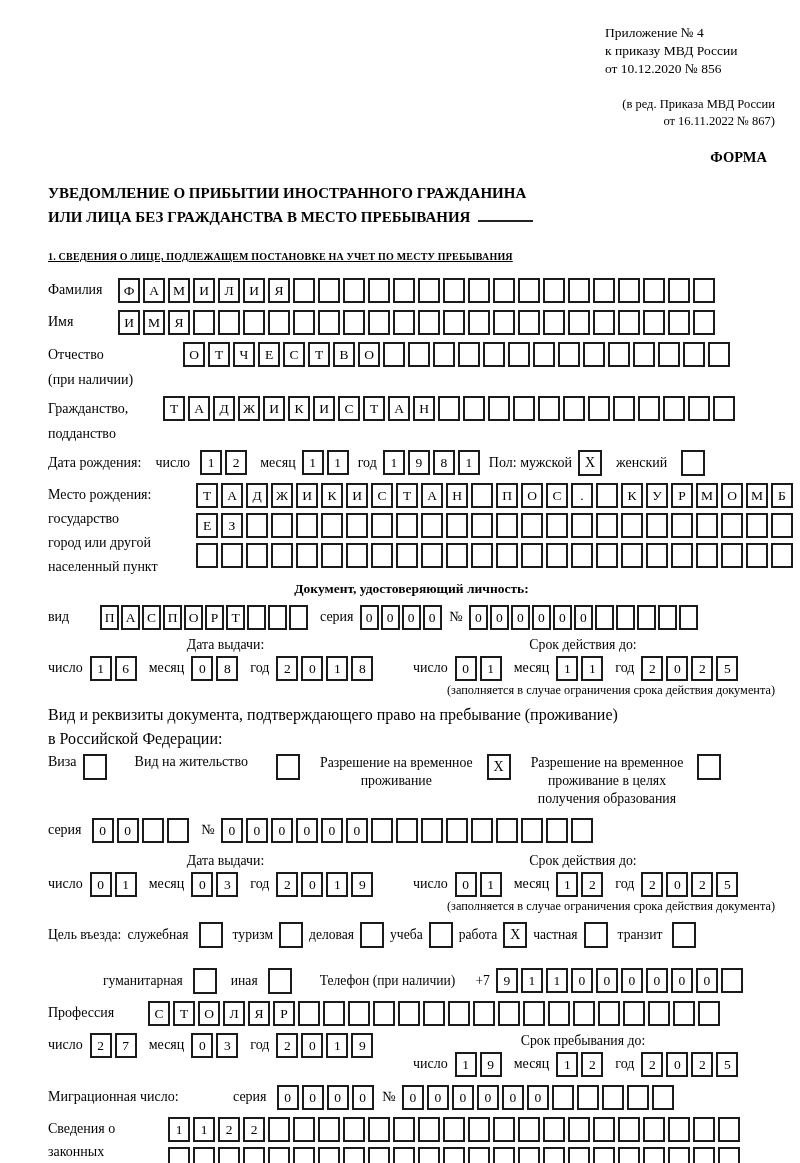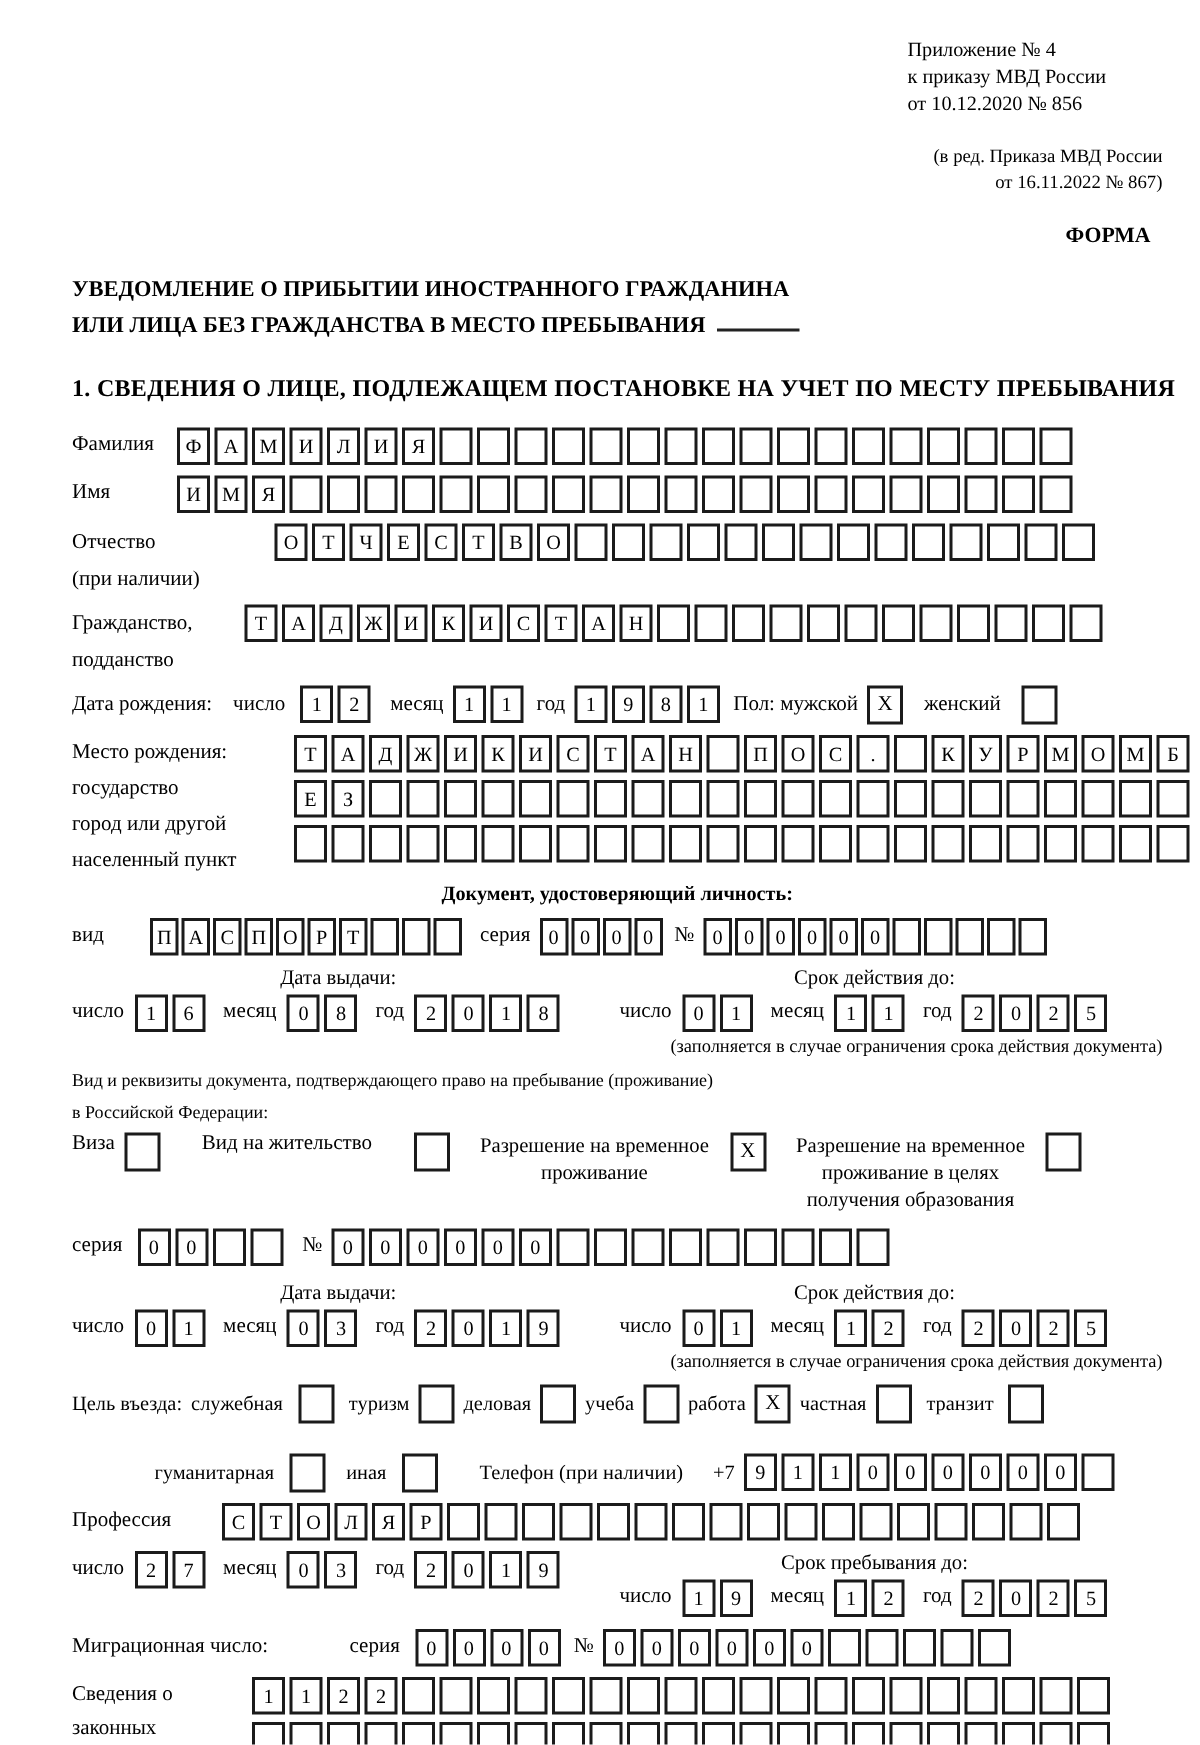--- a/index.html
+++ b/index.html
@@ -4,41 +4,41 @@
 <style>
   html,body{margin:0;padding:0;background:#fff;}
   body{width:800px;height:1163px;overflow:hidden;color:#000;
        font-family:"Liberation Serif","DejaVu Serif",serif;font-size:14px;}
   .page{box-sizing:border-box;width:800px;height:1163px;padding:24px 25px 8px 48px;}
   .appendix{margin-left:557px;line-height:1.32;font-size:13.5px;}
   .appendix .sub{font-size:12.5px;margin-top:19px;line-height:1.32;text-align:right;}
   .forma{text-align:right;font-weight:bold;margin:20px 8px 0 0;font-size:14.5px;}
   .title{text-align:left;font-weight:bold;font-size:15px;line-height:1.55;margin-top:16px;}
   .uline{display:inline-block;width:55px;border-bottom:2px solid #222;height:4px;margin-left:8px;}
-  .sec{font-weight:bold;font-size:16px;margin:22px 0 16px 0;letter-spacing:0.2px;white-space:nowrap;}
+  .sec{font-weight:bold;font-size:10px;margin:22px 0 16px 0;letter-spacing:0.2px;white-space:nowrap;text-decoration:underline;}
   .row{display:flex;align-items:center;margin-bottom:7px;flex-wrap:nowrap;}
   .row.top{align-items:flex-start;}
   .lbl{flex:none;}
   .cells{display:flex;flex:none;}
   .cell{flex:none;box-sizing:content-box;width:18px;height:21px;border:2px solid #1b1b1b;
         margin-right:3px;text-align:center;line-height:21px;font-size:13.5px;}
   .cells.sm .cell{width:15px;margin-right:2px;}
   .cb{flex:none;box-sizing:content-box;width:20px;height:22px;border:2px solid #1b1b1b;
       display:inline-block;text-align:center;line-height:22px;font-size:14px;}
   .dochead{text-align:center;font-weight:bold;font-size:13.5px;margin:2px 0 8px 0;}
   .dates{display:flex;margin-bottom:2px;}
   .dates .half{flex:none;}
   .dates .half.l{width:355px;}
   .dates .half.r{width:340px;margin-left:10px;}
   .dhead{text-align:center;font-size:13.8px;margin-bottom:3px;}
   .drow{display:flex;align-items:center;}
   .drow .lbl{margin-right:7px;}
   .drow .cells{margin-right:9px;}
   .note{font-size:12.3px;text-align:right;margin:0 0 8px 0;}
-  .txt{font-size:12px;margin-bottom:6px;}
+  .txt{font-size:16px;margin-bottom:6px;}
   .ckcol{text-align:center;line-height:1.3;flex:none;font-size:13.8px;}
   .gap6{width:6px;flex:none;} .gap10{width:10px;flex:none;} .gap14{width:14px;flex:none;}
   .gap20{width:20px;flex:none;} .gap28{width:28px;flex:none;}
   .lblcol{flex:none;line-height:24px;}
   .stack .cells{margin-bottom:5px;}
 </style>
 </head>
 <body>
 
 <div class="page">

